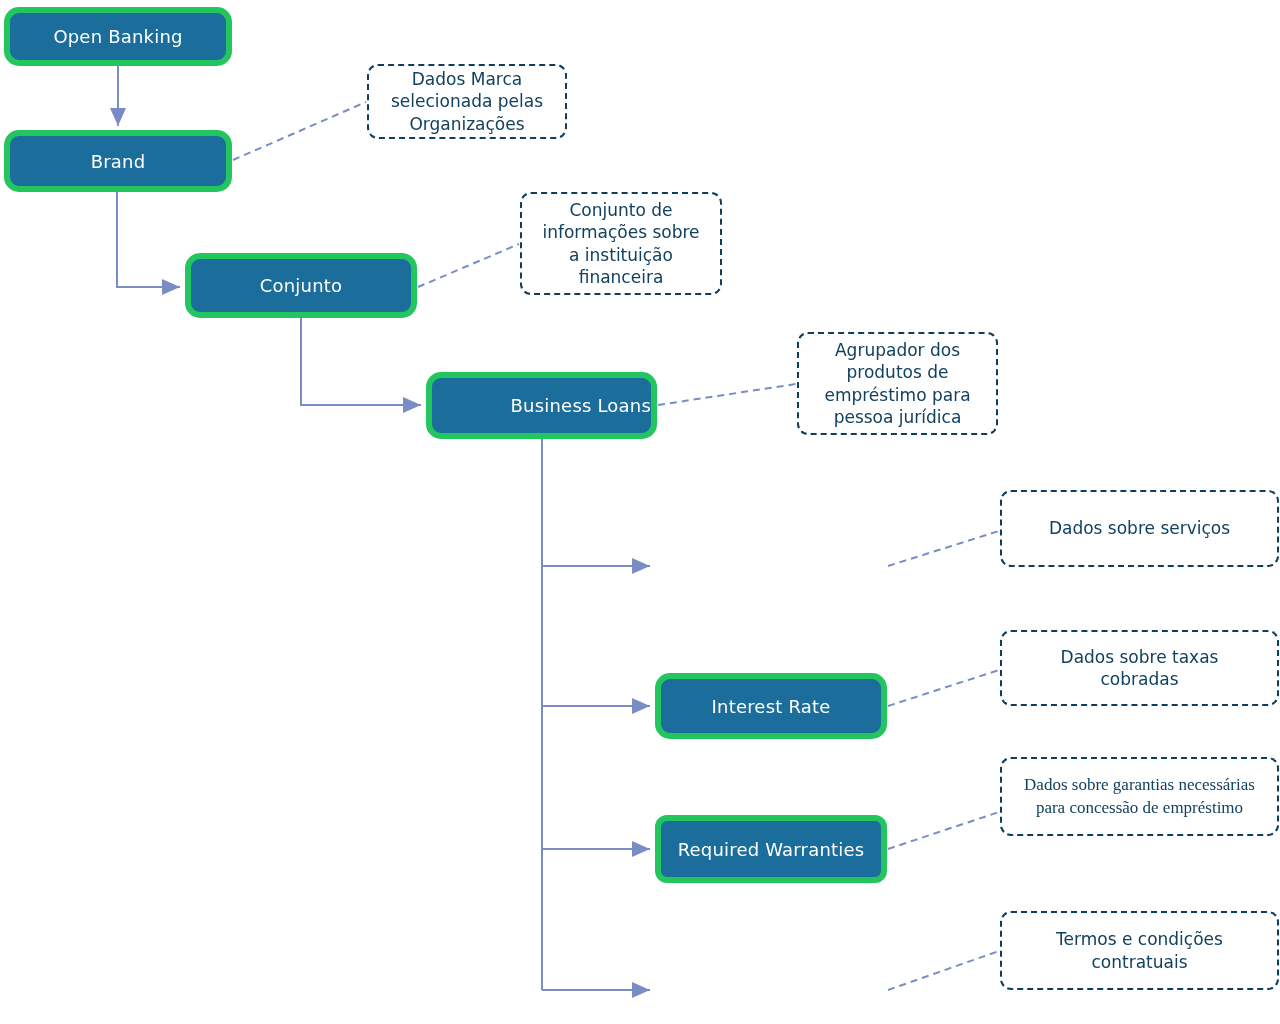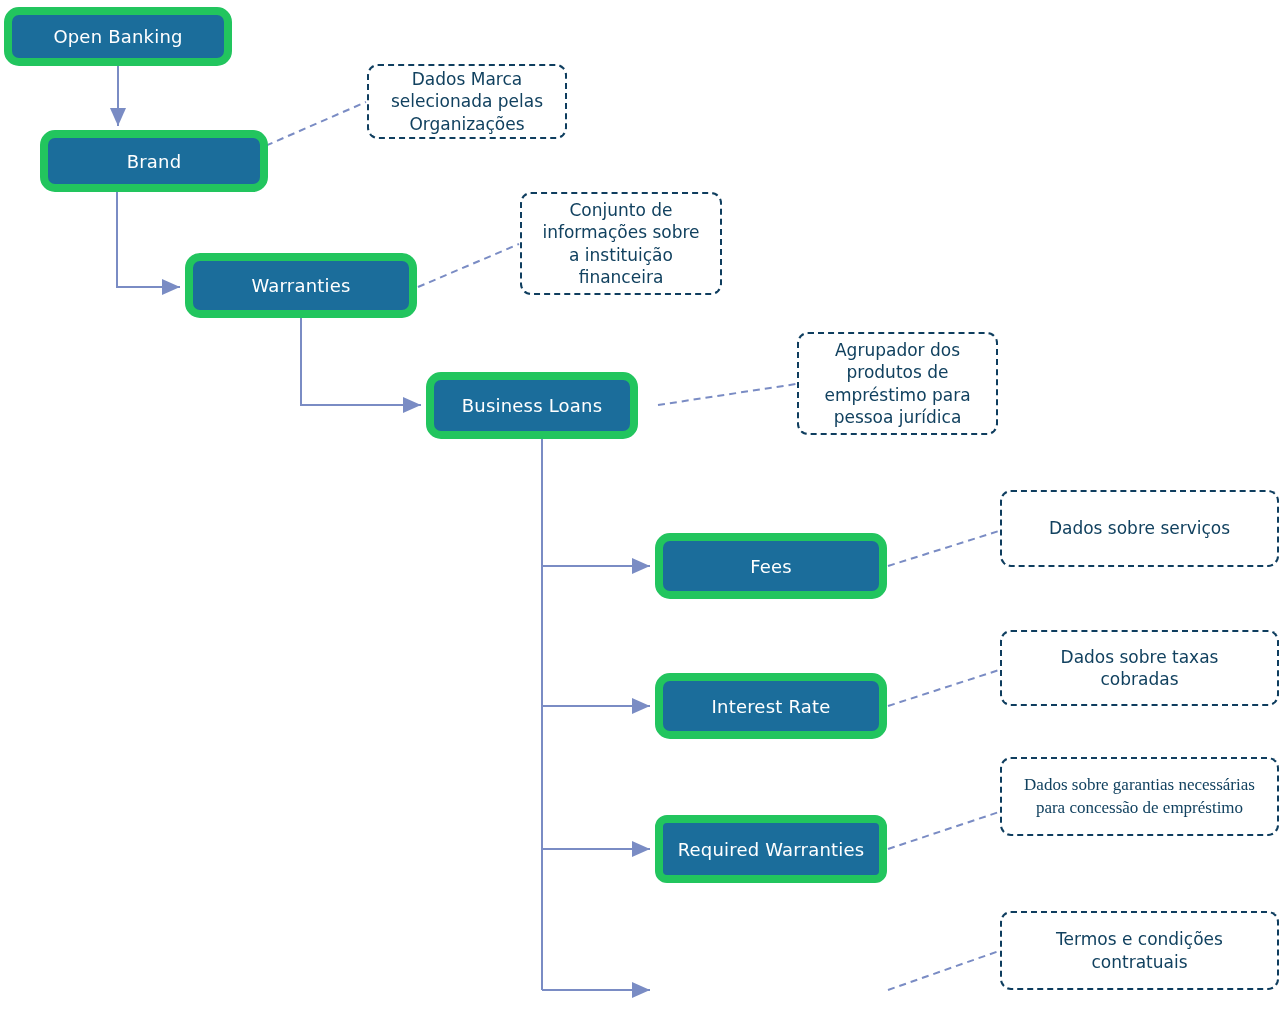--- a/index.html
+++ b/index.html
@@ -8,44 +8,44 @@
     width:1280px;height:1024px;
     overflow:hidden;
     background:#ffffff;
     font-family:"DejaVu Sans","Liberation Sans",sans-serif;
   }
   #connector-layer{position:absolute;left:0;top:0;width:1280px;height:1024px;}
   .node{
     position:absolute;
     box-sizing:border-box;
     background:#1b6d9b;
-    border:8px solid #22c55e;
+    border:6px solid #22c55e;
     border-radius:15px;
     color:#ffffff;
     font-size:18px;
     display:flex;align-items:center;justify-content:center;
     text-align:center;
     letter-spacing:.2px;
   }
   .note{
     position:absolute;
     box-sizing:border-box;
     border:2px dashed #0e3d5e;
     border-radius:11px;
     color:#11415f;
     font-size:17px;
     line-height:1.32;
     display:flex;align-items:center;justify-content:center;
     text-align:center;
   }
   
   #n-open-banking{left:4px;top:7px;width:228px;height:59px;}
-  #n-brand{left:4px;top:130px;width:228px;height:62px;margin-left:36px;}
+  #n-brand{left:4px;top:130px;width:228px;height:62px;}
   #n-companies{left:185px;top:253px;width:232px;height:65px;}
-  #n-business-loans{left:426px;top:372px;width:212px;height:67px;}
+  #n-business-loans{left:426px;top:372px;width:231px;height:67px;justify-content:flex-end;}
   #n-fees{left:655px;top:533px;width:232px;height:66px;}
   #n-interest-rate{left:655px;top:673px;width:232px;height:66px;}
   #n-required-warranties{left:655px;top:815px;width:232px;height:68px;border-radius:12px;}
   #n-terms-and-conditions{left:655px;top:956px;width:232px;height:67px;}
   
   #note-brand{left:367px;top:64px;width:200px;height:75px;padding:4px 10px;}
   #note-companies{left:520px;top:192px;width:202px;height:103px;padding:4px 16px;}
   #note-business-loans{left:797px;top:332px;width:201px;height:103px;padding:4px 20px;}
   #note-fees{left:1000px;top:490px;width:279px;height:77px;padding:4px 28px;}
   #note-interest-rate{left:1000px;top:630px;width:279px;height:76px;padding:4px 28px;}
@@ -86,27 +86,24 @@
     </g>
   </svg>
 
   <div class="node" id="n-open-banking">
     <span>Open Banking</span>
   </div>
   <div class="node" id="n-brand">
     <span>Brand</span>
   </div>
   <div class="node" id="n-companies">
-    <span>Warranties</span>
+    <span>Conjunto</span>
   </div>
   <div class="node" id="n-business-loans">
     <span>Business Loans</span>
-  </div>
-  <div class="node" id="n-fees">
-    <span>Fees</span>
   </div>
   <div class="node" id="n-interest-rate">
     <span>Interest Rate</span>
   </div>
   <div class="node" id="n-required-warranties">
     <span>Required Warranties</span>
   </div>
 
   <div class="note" id="note-brand">
     <span>Dados Marca selecionada pelas Organizações</span>

